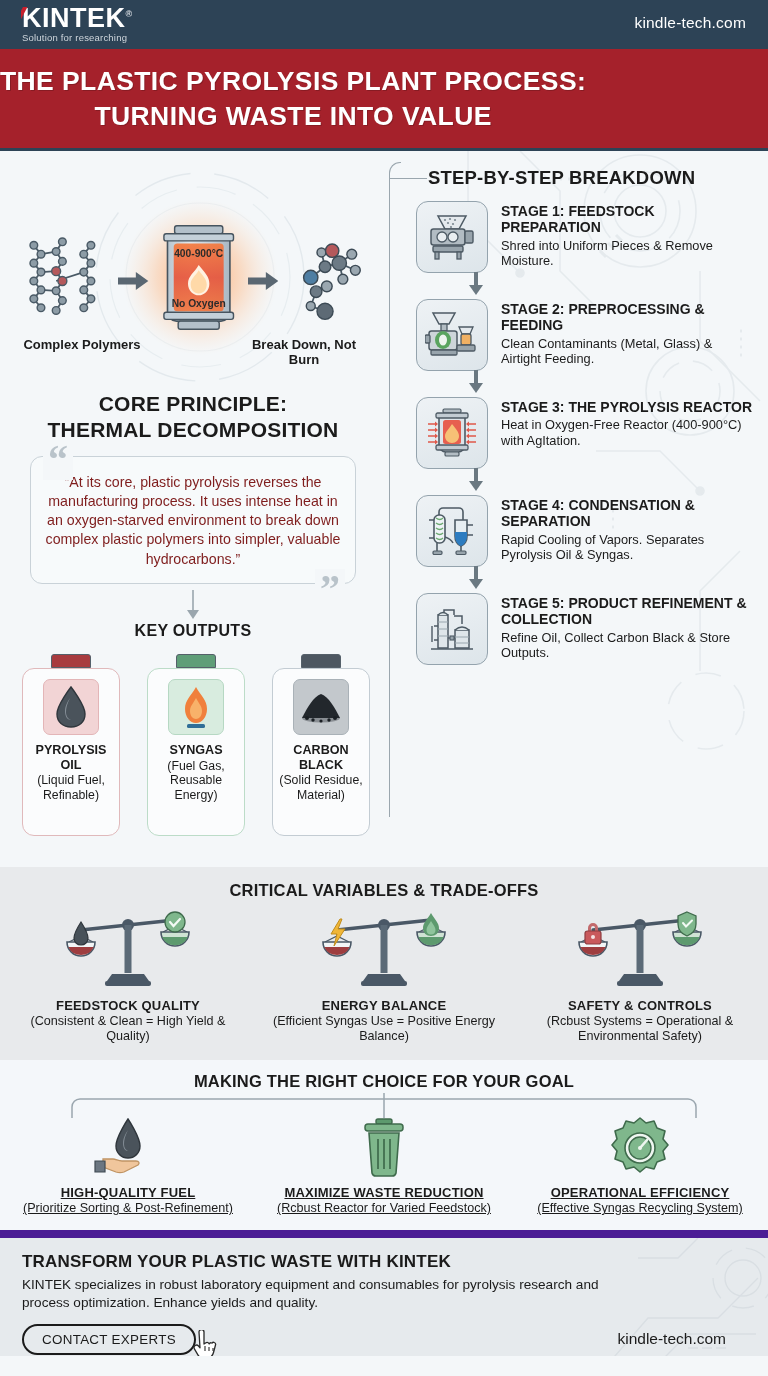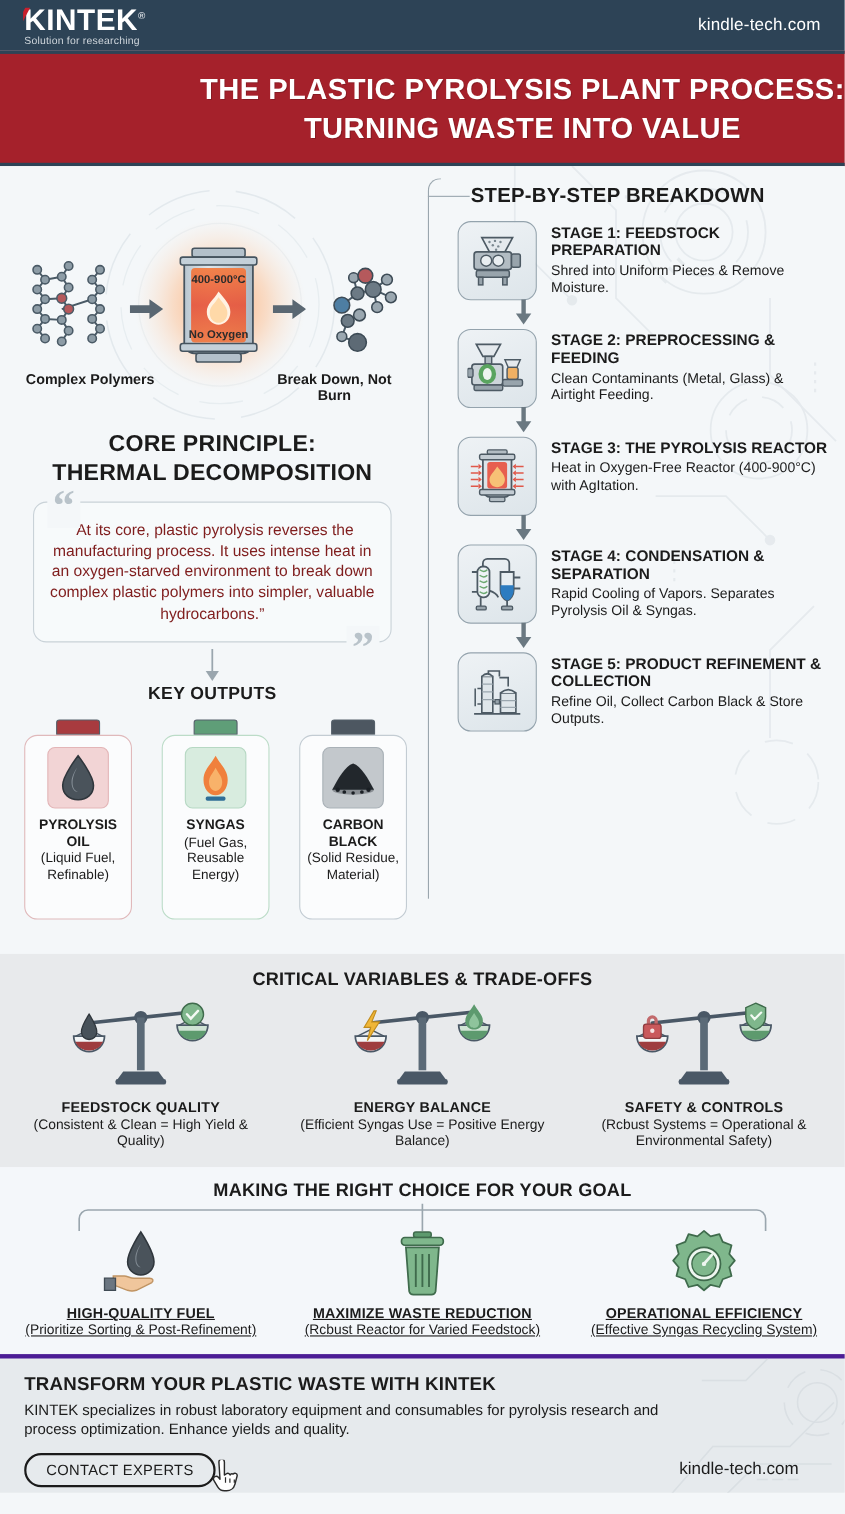--- a/index.html
+++ b/index.html
@@ -30,21 +30,21 @@
     content:""; position:absolute; left:3px; top:-2px; width:4px; height:30px;
     background:#c8202d; transform: rotate(28deg); transform-origin: top left;
   }
   .logo-reg { font-size: 9px; vertical-align: super; color:#d8dde2; }
   .logo-sub { font-size: 9.5px; color: #cfd6dc; letter-spacing: .2px; margin-top: 1px; }
   .topbar-site { font-size: 15.5px; color: #ffffff; font-weight: 400; letter-spacing:.2px; }
 
   
   .banner {
     height: 105px; background: #a5212b; border-top:3px solid #2d4356; border-bottom:3px solid #2d4356;
-    display:flex; align-items:center; justify-content:flex-end; text-align:center;
+    display:flex; align-items:center; justify-content:flex-start; text-align:center;
   }
   .banner h1 {
     color:#fff; font-size: 26.5px; font-weight: 700; line-height: 1.3; letter-spacing: .4px;
     text-shadow: 1px 1px 0 rgba(0,0,0,.18);
   }
 
   
   .main {
     position: relative; height: 716px; background: #f4f7f9; overflow: hidden;
   }
@@ -135,21 +135,21 @@
   
   .band-choice { background: #f4f7fa; padding: 12px 0 14px 0; position:relative; }
   .choice-connectors { display:block; margin: 2px auto 0 auto; }
   .choice-row { display:flex; justify-content: space-around; margin-top: -4px; text-decoration: underline; }
   .choice-item { width: 242px; text-align:center; }
   .choice-icon { height: 64px; display:flex; align-items:flex-end; justify-content:center; }
   .choice-name { font-size: 13px; font-weight:700; margin-top: 6px; letter-spacing:.2px; }
   .choice-desc { font-size: 12.6px; line-height: 1.2; margin-top: 1px; }
 
   
-  .footer { background: #e6eaed; border-top: 4px solid #4c1d95; padding: 14px 22px 0 22px; position:relative; height: 126px; overflow:hidden; }
+  .footer { background: #e6eaed; border-top: 8px solid #4c1d95; padding: 14px 22px 0 22px; position:relative; height: 126px; overflow:hidden; }
   .footer-tech { position:absolute; right:0; top:0; width: 280px; height: 126px; opacity:.55; }
   .footer h2 { font-size: 17px; font-weight: 700; letter-spacing:.2px; }
   .footer p { font-size: 13.6px; line-height: 1.3; margin-top: 4px; max-width: 600px; }
   .footer-bottom { display:flex; align-items:center; justify-content: space-between; margin-top: 12px; position:relative; }
   .cta {
     display:inline-flex; align-items:center; border: 2px solid #1b1b1b; border-radius: 18px;
     padding: 6px 18px; font-size: 13.4px; font-weight: 400; letter-spacing: .3px; background: transparent;
     position:relative;
   }
   .cursor-icon { position:absolute; left: 168px; top: 4px; }

